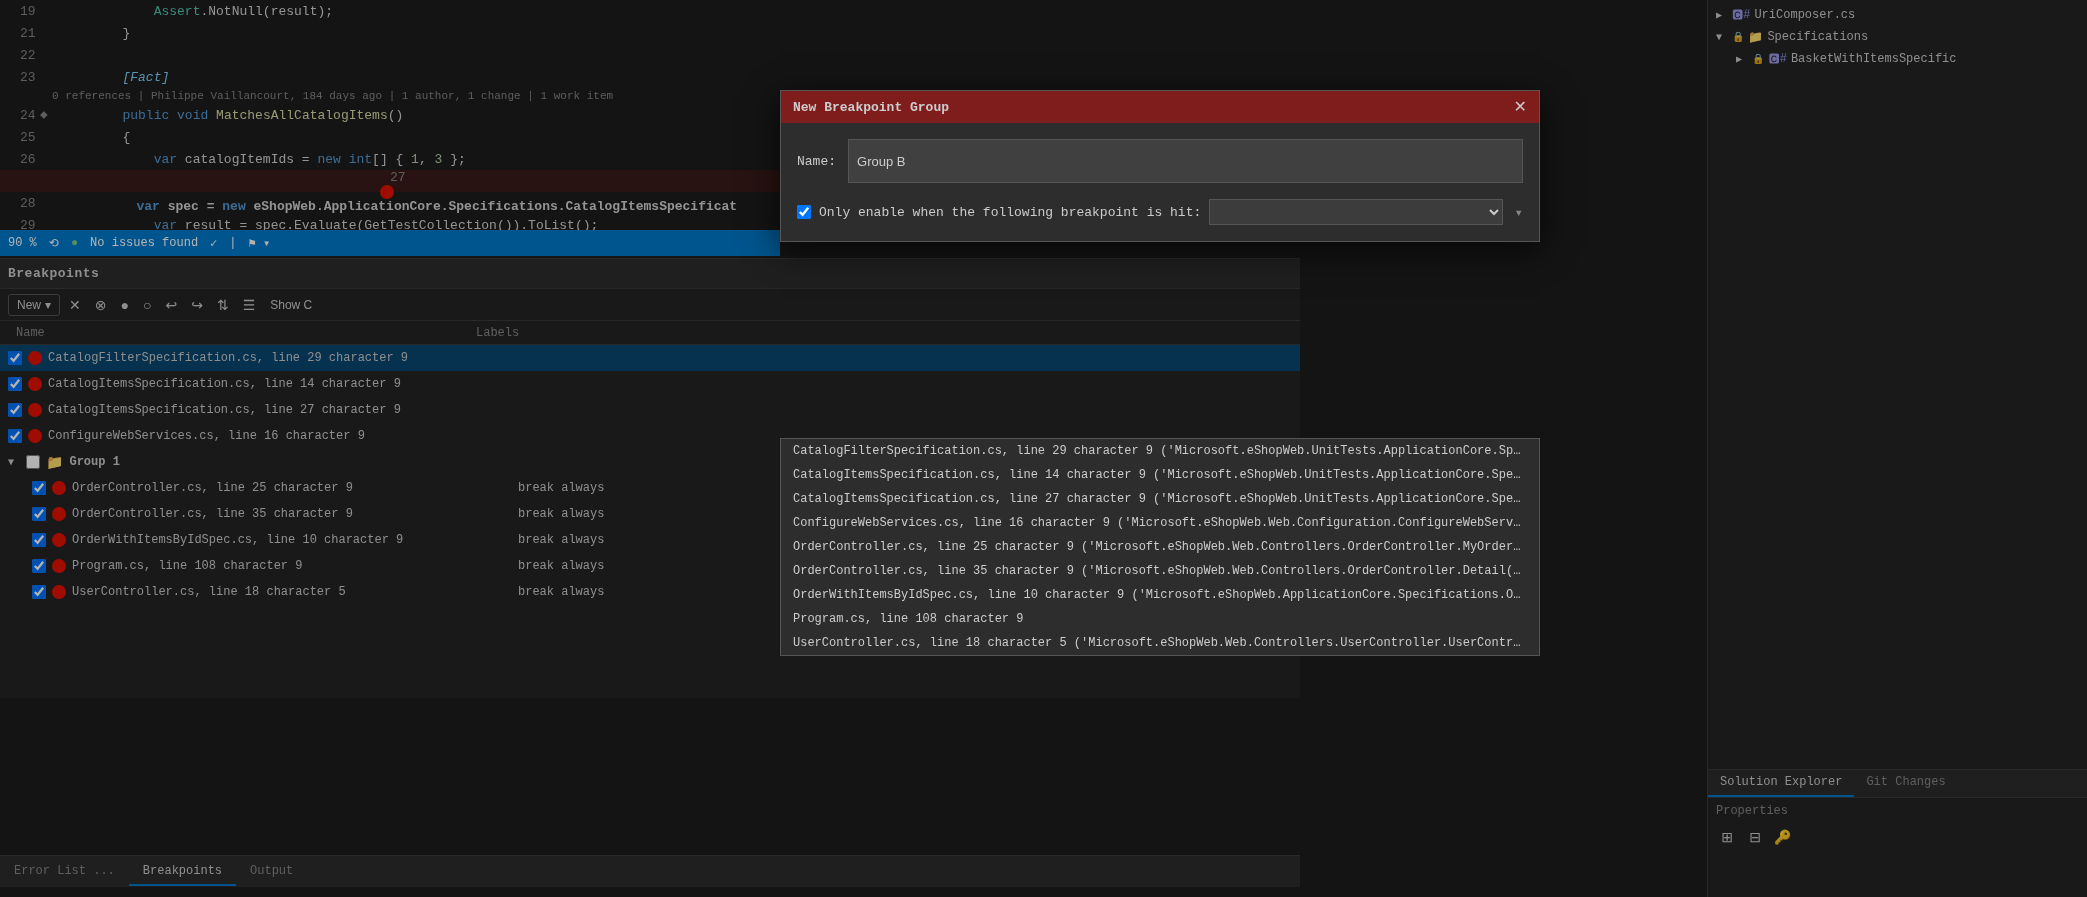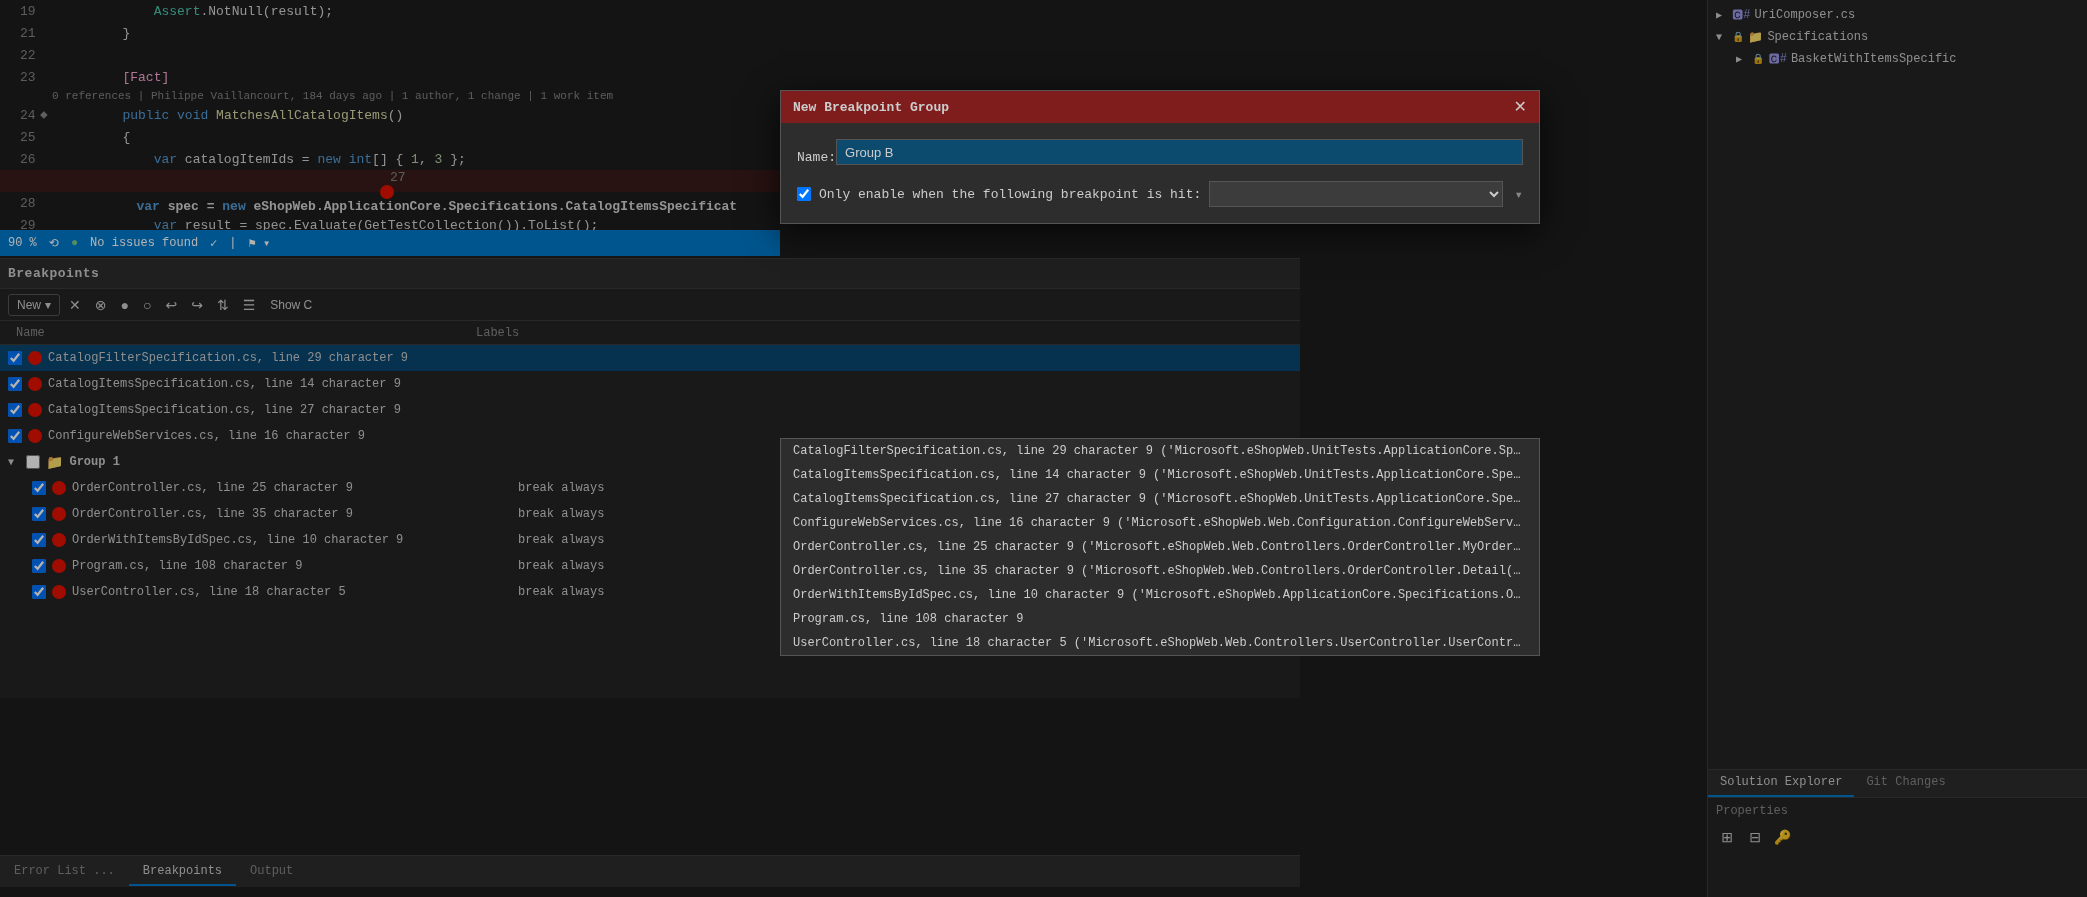--- a/index.html
+++ b/index.html
@@ -39,21 +39,21 @@
       padding-left: 20px;
     }
     .line-content {
       color: #d4d4d4;
       font-size: 13px;
       white-space: pre;
     }
     .keyword { color: #569cd6; }
     .method { color: #dcdcaa; }
     .type { color: #4ec9b0; }
-    .attribute { color: #f9a8d4; }
+    .attribute { color: #7dd3fc; font-style: italic; }
     .number-lit { color: #b5cea8; }
     .red-dot {
       width: 14px;
       height: 14px;
       background: #e51400;
       border-radius: 50%;
       margin-right: 4px;
       flex-shrink: 0;
     }
     .line-margin {
@@ -368,32 +368,33 @@
       color: #cccccc;
       cursor: pointer;
       font-size: 16px;
       line-height: 1;
     }
     .dialog-body {
       padding: 16px;
     }
     .dialog-row {
       display: flex;
-      align-items: flex-end;
+      align-items: center;
+      gap: 12px;
       margin-bottom: 16px;
     }
     .dialog-label {
       font-size: 13px;
       color: #cccccc;
       white-space: nowrap;
     }
     .dialog-input {
       flex: 1;
-      height: 26px;
-      background: #0c4a6e;
+      height: 44px;
+      background: #404040;
       border: 1px solid #555;
       color: #cccccc;
       padding: 0 8px;
       font-size: 13px;
       outline: none;
     }
     .dialog-checkbox-row {
       display: flex;
       align-items: center;
       gap: 8px;

